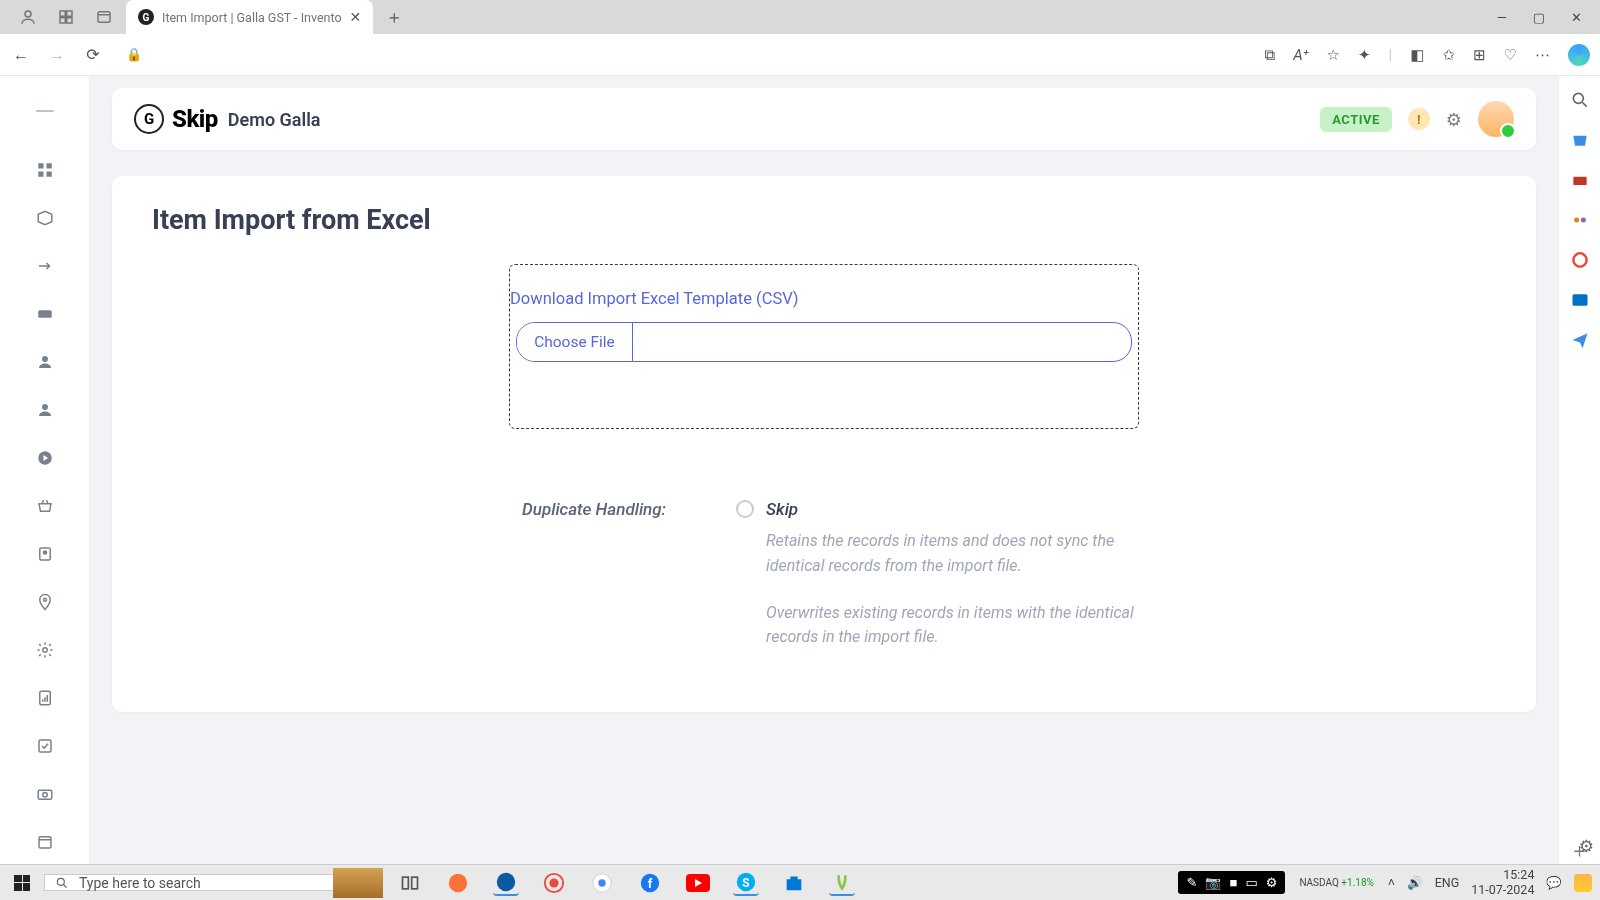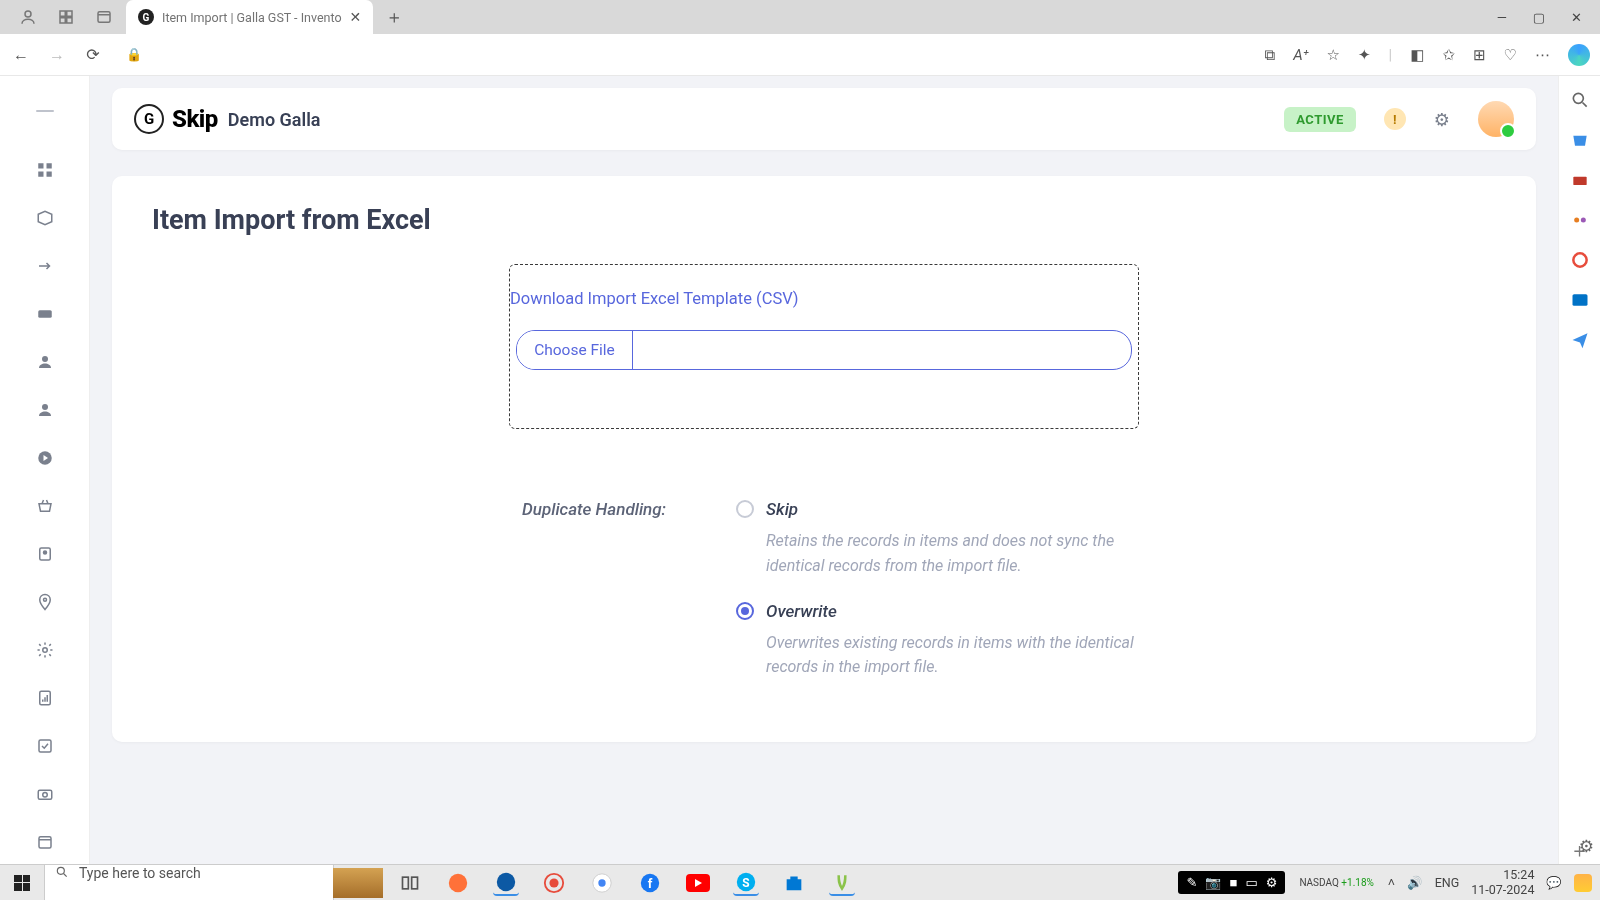--- a/index.html
+++ b/index.html
@@ -40,55 +40,55 @@
 
 
 .app-main { flex: 1; padding: 12px 22px 20px 22px; overflow: auto; }
 
 
 .header-card { background: #fff; border-radius: 10px; height: 62px; display: flex; align-items: center; padding: 0 22px; box-shadow: 0 1px 3px rgba(0,0,0,.04); }
 .logo { display: flex; align-items: center; gap: 8px; }
 .logo-mark { width: 30px; height: 30px; border: 2.5px solid #222; border-radius: 50%; display:flex;align-items:center;justify-content:center;font-weight:700;font-size:15px;}
 .logo-text { font-size: 24px; font-weight: 800; letter-spacing: -.5px; }
 .store-name { font-size: 18px; font-weight: 600; color: #384055; margin-left: 10px; }
-.header-right { margin-left: auto; display: flex; align-items: center; gap: 28px; text-align: center; }
+.header-right { margin-left: auto; display: flex; align-items: center; gap: 16px; text-align: center; }
 .badge-active { background: #c7f2c7; color: #2e9a2e; font-weight: 700; font-size: 13px; padding: 5px 12px; border-radius: 6px; letter-spacing:.5px;}
 .warn-dot { width: 22px; height: 22px; border-radius: 50%; background: #ffe6b3; display:flex;align-items:center;justify-content:center;color:#b57a00;font-weight:700;font-size:13px;cursor:pointer;}
 .gear { color:#7a808d; font-size:18px; cursor:pointer;}
 .avatar { width:36px;height:36px;border-radius:50%;background:linear-gradient(#ffd9b3,#ffb366);position:relative;}
 .avatar::after{content:"";position:absolute;right:-2px;bottom:-2px;width:12px;height:12px;background:#2ecc40;border:2px solid #fff;border-radius:50%;}
 
 
 .content-card { background: #fff; border-radius: 10px; margin-top: 26px; padding: 28px 40px 40px 40px; box-shadow: 0 1px 3px rgba(0,0,0,.04); }
 .page-title { text-align: left; font-size: 27px; font-weight: 700; color: #394055; }
 
 .dropzone { margin: 28px auto 0 auto; width: 630px; height: 165px; border: 1.5px dashed #3a3a3a; border-radius: 6px; padding-top: 24px; text-align: left; }
 .dl-link { color: #5867dd; font-size: 16.5px; cursor: pointer; display:inline-block; margin-bottom: 14px; }
-.file-row { width: 616px; margin: 8px auto; display: flex; border: 1.5px solid #5867dd; border-radius: 19px; overflow: hidden; height: 40px; }
+.file-row { width: 616px; margin: 0 auto; display: flex; border: 1.5px solid #5867dd; border-radius: 19px; overflow: hidden; height: 40px; }
 .file-btn { width: 116px; display:flex;align-items:center;justify-content:center; color:#5867dd; font-size:15.5px; border-right:1.5px solid #5867dd; cursor:pointer; background:#fff;}
 .file-name { flex:1; display:flex;align-items:center; padding-left:14px; color:#8b93a7; font-size:16px; }
 
 .dup-section { display:flex; gap: 70px; margin-top: 68px; margin-left: 370px; font-style: italic; }
 .dup-label { color:#5c6377; font-size:17px; font-weight:500; padding-top:2px; }
 .options { width: 420px; }
 .opt { display:flex; align-items:center; gap:12px; font-size:17px; color:#384055; font-weight:500; margin-top:2px;}
 .radio { width:18px;height:18px;border-radius:50%;border:2px solid #c7cbd6; background:#fff; cursor:pointer; flex-shrink:0; position:relative;}
 .radio.checked { border-color:#5867dd; }
 .radio.checked::after { content:""; position:absolute; inset:3px; background:#5867dd; border-radius:50%; }
 .opt-desc { color:#a0a6b8; font-size:16px; line-height:1.55; margin: 10px 0 22px 30px; }
 
 
 .corner-gear { position:absolute; right:6px; bottom:8px; font-size:17px; color:#666; cursor:pointer; z-index:5;}
 
 
 .taskbar { position: absolute; left: 0; right: 0; bottom: 0; height: 36px; background: #e9e9e9; display: flex; align-items: center; border-top: 1px solid #ccc; }
 .taskbar .start { width: 44px; height: 100%; display:flex;align-items:center;justify-content:center; cursor:pointer;}
 .win-logo { width:16px;height:16px; display:grid; grid-template-columns:1fr 1fr; grid-template-rows:1fr 1fr; gap:1px;}
 .win-logo span{background:#222;}
-.searchbox { width: 290px; height: 37px; background:#fff; border:1px solid #ccc; display:flex; align-items:flex-start; padding:0 10px; gap:10px; font-size:14px; color:#555;}
+.searchbox { width: 290px; height: 17px; background:#fff; border:1px solid #ccc; display:flex; align-items:center; padding:0 10px; gap:10px; font-size:14px; color:#555;}
 .task-icons { display:flex; align-items:center; gap:22px; margin-left:14px; }
 .task-icons .ti { width:26px;height:26px;border-radius:4px; display:flex;align-items:center;justify-content:center; cursor:pointer; font-size:18px;}
 .task-icons .ti.active { border-bottom:2.5px solid #3a8ee6; }
 .task-spacer { flex:1; }
 .rec-box { background:#000; color:#fff; padding:4px 8px; font-size:13px; display:flex; gap:8px; align-items:center; border-radius:3px;}
 .ticker { font-size:10px; color:#444; margin:0 14px; }
 .ticker .pct { color:#1a9c1a; }
 .tray { display:flex; align-items:center; gap:12px; font-size:12.5px; color:#444; padding-right:8px;}
 .tray .clock { text-align:right; line-height:1.15;}
 svg { display:block; }
@@ -302,24 +302,20 @@
 
       <div class="dup-section">
         <div class="dup-label">Duplicate Handling:</div>
         <div class="options">
           <div class="opt">
             <div class="radio"></div>
             <span>Skip</span>
           </div>
           <div class="opt-desc">Retains the records in items and does not sync the identical records from the import file.</div>
 
-          <div class="opt">
-            <div class="radio checked"></div>
-            <span>Overwrite</span>
-          </div>
           <div class="opt-desc">Overwrites existing records in items with the identical records in the import file.</div>
         </div>
       </div>
     </div>
 
   </div>
 </div>
 
 <div class="taskbar">
   <div class="start">

